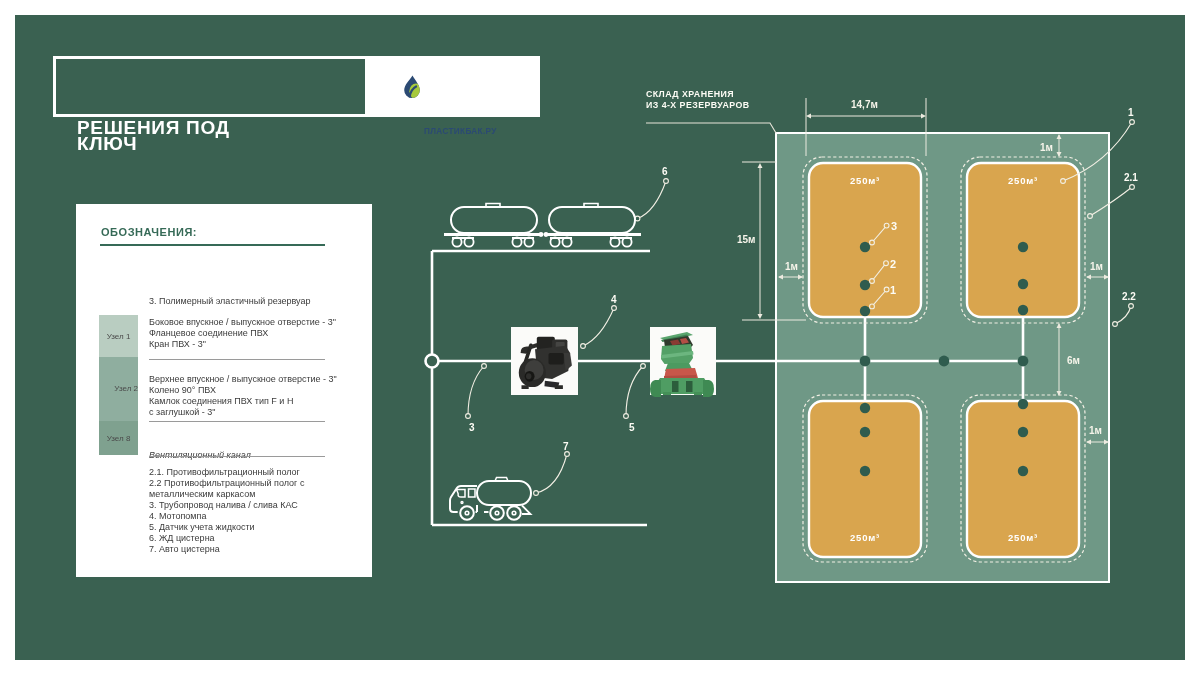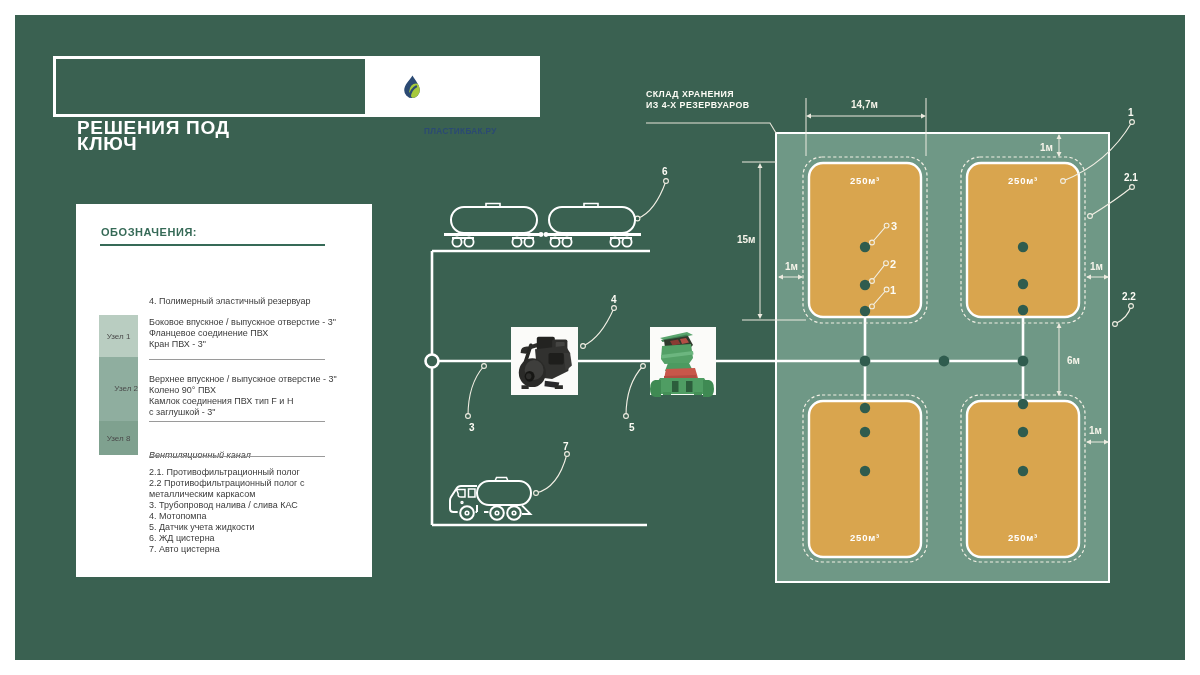--- a/index.html
+++ b/index.html
@@ -46,21 +46,21 @@
           <path d="M7.2 27 C7.2 20.5 9.8 15.5 15.5 12.5" stroke="#2b4a73" stroke-width="2.4" fill="none"></path>
         </g>
       </svg>
       <div id="logotext">ПЛАСТИКБАК.РУ</div>
     </div>
   </div>
 
   <div id="legend">
     <div class="hd">ОБОЗНАЧЕНИЯ:</div>
     <div class="rule"></div>
-    <div class="leg" style="left:73px;top:92px;">4. Полимерный эластичный резервуар</div>
+    <div class="leg" style="left:73px;top:92px;">3. Полимерный эластичный резервуар</div>
 
     <div class="uzbox" style="top:111px;height:42px;background:#b9cdc1;"></div>
     <div class="uz" style="top:128px;">Узел 1</div>
     <div class="leg" style="left:73px;top:113px;">Боковое впускное / выпускное отверстие - 3"<br>Фланцевое соединение ПВХ<br>Кран ПВХ - 3"</div>
     <div class="sep" style="top:155px;"></div>
 
     <div class="uzbox" style="top:153px;height:64px;background:#8fae9f;"></div>
     <div class="uz" style="top:180px;text-align:right;">Узел 2</div>
     <div class="leg" style="left:73px;top:170px;">Верхнее впускное / выпускное отверстие - 3"<br>Колено 90° ПВХ<br>Камлок соединения ПВХ тип F и Н<br>с заглушкой - 3"</div>
     <div class="sep" style="top:217px;"></div>

